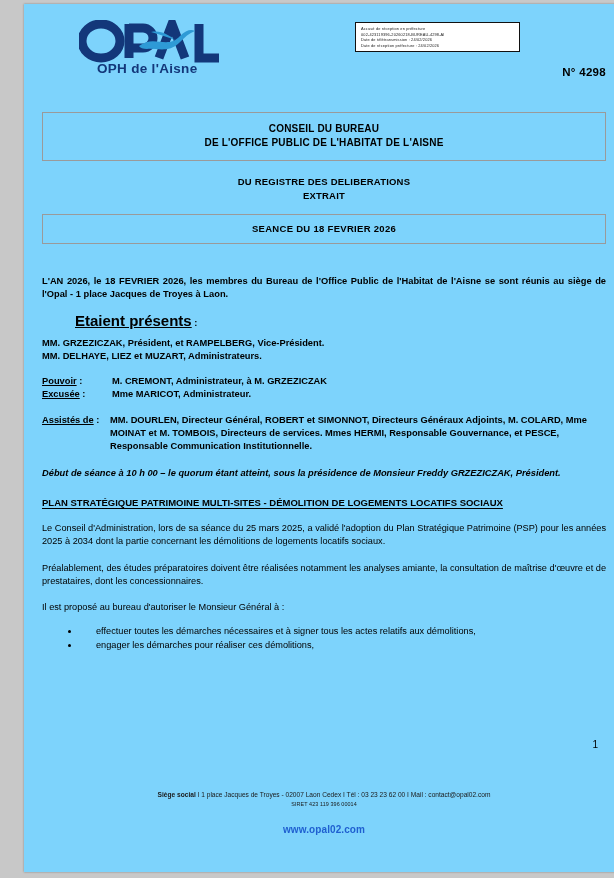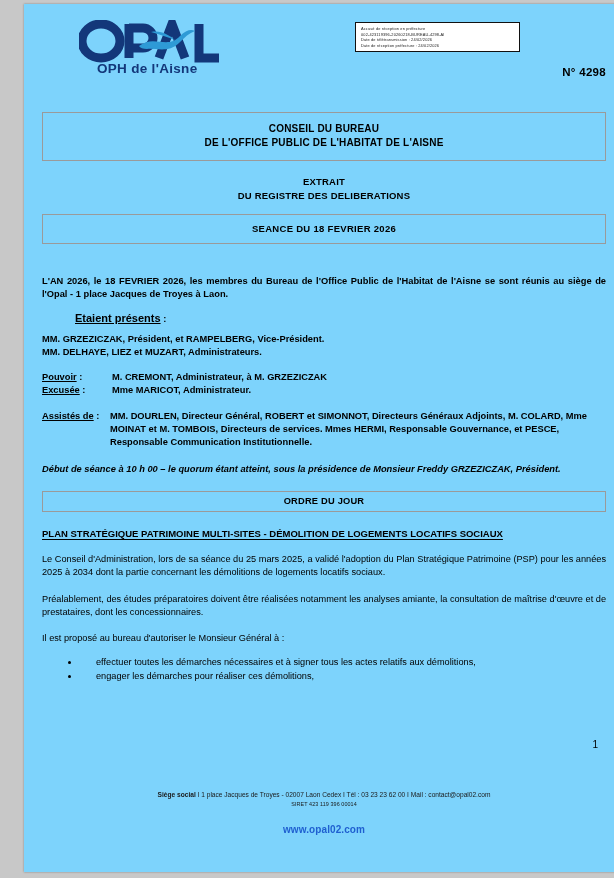--- a/index.html
+++ b/index.html
@@ -115,21 +115,21 @@
     margin-top: 15px;
     font-size: 9.3px;
     font-weight: bold;
     line-height: 13.2px;
     text-align: justify;
     color: #000;
   }
 
   .sub-label {
     margin-top: 11px;
-    font-size: 11px;
+    font-size: 15px;
     font-weight: bold;
     text-decoration: underline;
     display: inline-block;
     color: #000;
     padding-left: 33px;
   }
   .sub-label-plain {
     font-size: 9.3px;
     font-weight: bold;
     color: #000;
@@ -302,22 +302,22 @@
     <div class="ref-number">N° 4298</div>
   </div>
 
   <div class="content">
     <div class="title-box">
       <div class="line">CONSEIL DU BUREAU</div>
       <div class="line">DE L'OFFICE PUBLIC DE L'HABITAT DE L'AISNE</div>
     </div>
 
     <div class="extrait">
+      <div class="line">DU REGISTRE DES DELIBERATIONS</div>
       <div class="line">EXTRAIT</div>
-      <div class="line">DU REGISTRE DES DELIBERATIONS</div>
     </div>
 
     <div class="seance-box">
       <div class="line">SEANCE DU 18 FEVRIER 2026</div>
     </div>
   </div>
 
   <div class="body-zone">
 
     <div class="intro">L'AN 2026, le 18 FEVRIER 2026, les membres du Bureau de l'Office Public de l'Habitat de l'Aisne se sont réunis au siège de l'Opal - 1 place Jacques de Troyes à Laon.</div>
@@ -343,23 +343,20 @@
     </div>
 
     <div class="assistes">
       <div class="assistes-key"><u>Assistés de</u><span> :</span></div>
       <div class="assistes-val">MM. DOURLEN, Directeur Général, ROBERT et SIMONNOT, Directeurs Généraux Adjoints, M. COLARD, Mme MOINAT et M. TOMBOIS, Directeurs de services. Mmes HERMI, Responsable Gouvernance, et PESCE, Responsable Communication Institutionnelle.</div>
     </div>
 
     <div class="debut">Début de séance à 10 h 00 – le quorum étant atteint, sous la présidence de Monsieur Freddy GRZEZICZAK, Président.</div>
   </div>
 
-  <div class="odj-box">
-    <div class="line">ORDRE DU JOUR</div>
-  </div>
 
   <div class="section-heading">PLAN STRATÉGIQUE PATRIMOINE MULTI-SITES - DÉMOLITION DE LOGEMENTS LOCATIFS SOCIAUX</div>
 
   <div class="para">Le Conseil d'Administration, lors de sa séance du 25 mars 2025, a validé l'adoption du Plan Stratégique Patrimoine (PSP) pour les années 2025 à 2034 dont la partie concernant les démolitions de logements locatifs sociaux.</div>
   <div class="para">Préalablement, des études préparatoires doivent être réalisées notamment les analyses amiante, la consultation de maîtrise d'œuvre et de prestataires, dont les concessionnaires.</div>
   <div class="para">Il est proposé au bureau d'autoriser le Monsieur Général à :</div>
 
   <ul class="bullets">
     <li>effectuer toutes les démarches nécessaires et à signer tous les actes relatifs aux démolitions,</li>
     <li>engager les démarches pour réaliser ces démolitions,</li>

